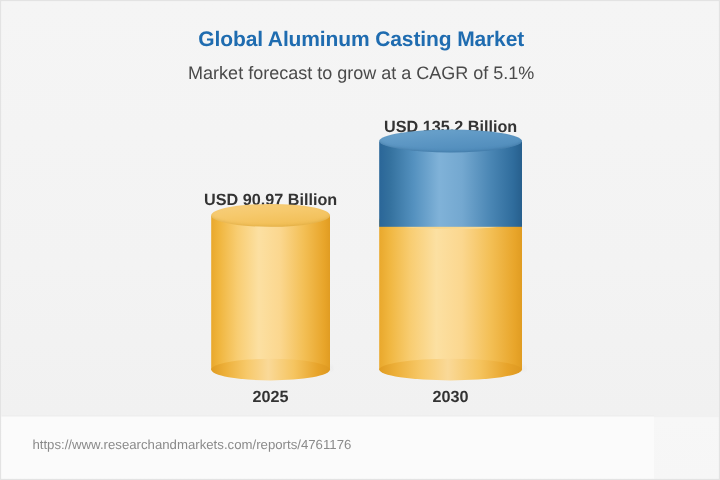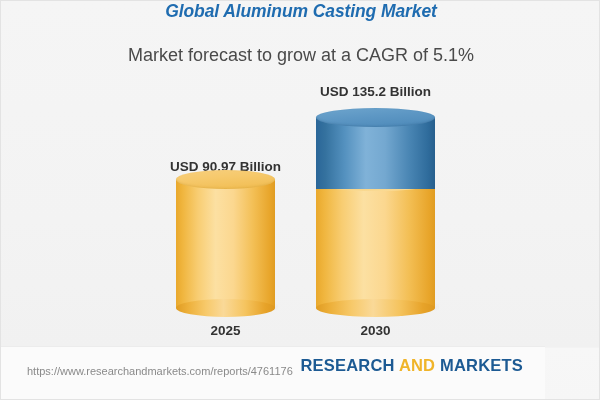--- a/index.html
+++ b/index.html
@@ -27,30 +27,30 @@
   
   .header {
     position: absolute;
     top: 0;
     left: 0;
     width: 600px;
     text-align: center;
   }
   .chart-title {
     margin: 0;
+    padding-top: 21px;
     font-size: 17.5px;
     font-weight: bold;
     color: #1f6cb0;
     letter-spacing: -0.1px;
-    font-style: italic;
   }
   .chart-subtitle {
-    margin: 13px;
+    margin: 0;
     padding-top: 10px;
-    font-size: 18px;
+    font-size: 15px;
     font-weight: normal;
     color: #4a4a4a;
   }
 
   
   .plot {
     position: absolute;
     left: 0;
     top: 0;
     width: 600px;
@@ -67,21 +67,21 @@
   .value-label {
     position: absolute;
     left: 50%;
     transform: translateX(-50%);
     white-space: nowrap;
     font-size: 13.5px;
     font-weight: bold;
     color: #333333;
   }
   .g1 .value-label { bottom: 134px; text-align: right; }
-  .g2 .value-label { bottom: 209px; }
+  .g2 .value-label { bottom: 195px; }
 
   .year-label {
     position: absolute;
     left: 50%;
     transform: translateX(-50%);
     bottom: -30px;
     white-space: nowrap;
     font-size: 13.5px;
     font-weight: bold;
     color: #333333;
@@ -244,17 +244,16 @@
         <div class="cap cap-blue cap-top"></div>
       </div>
       <div class="year-label">2030</div>
     </div>
 
   </div>
 
   <div class="footer">
     <div class="source-url">https://www.researchandmarkets.com/reports/4761176</div>
     <div class="logo">
-      <div class="logo-main"><span>RESEARCH </span><span class="logo-and">AND </span><span>MARKETS</span></div>
     </div>
   </div>
 
 </div>
 
 </body></html>

